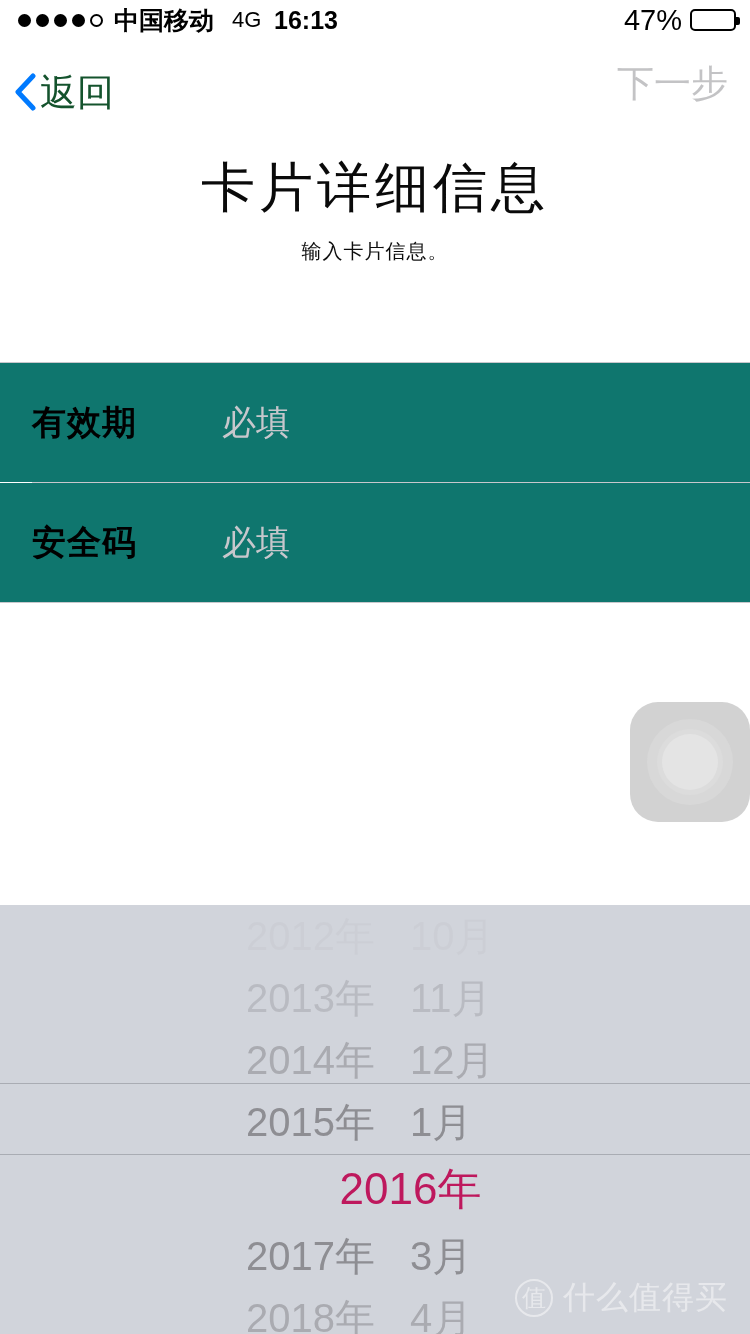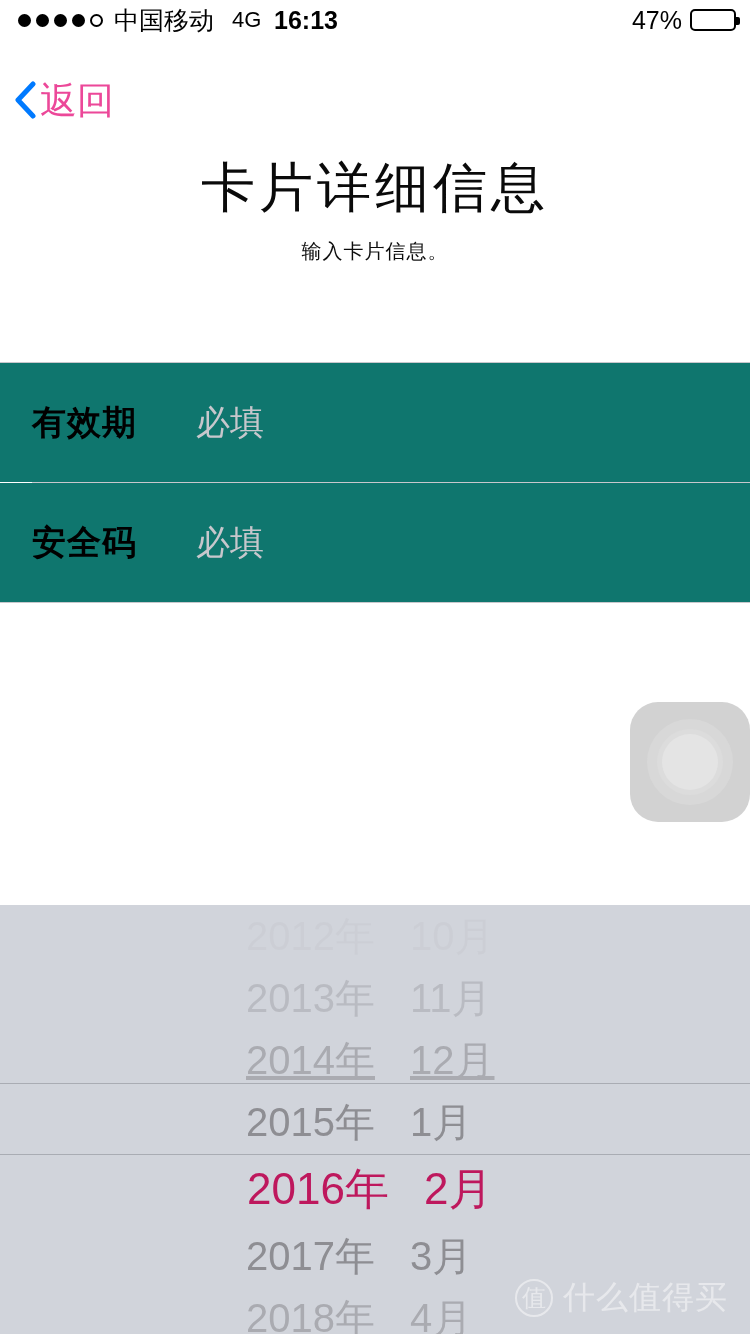--- a/index.html
+++ b/index.html
@@ -26,52 +26,52 @@
   #status-left {
     position:absolute; left:18px; top:0; height:40px;
     display:flex; align-items:center; gap:0;
   }
   .sig-dots { display:flex; align-items:center; gap:5px; margin-right:11px; }
   .dot {
     width:13px; height:13px; border-radius:50%;
     border:2px solid #000; background:#000;
   }
   .dot.hollow { background:transparent; }
-  #carrier-name { font-size:25px; font-weight:400; letter-spacing:0px; }
+  #carrier-name { font-size:25px; font-weight:700; letter-spacing:0px; }
   #network-type { font-size:22px; font-weight:400; margin-left:18px; }
   #status-center {
     position:absolute; left:0; width:612px; top:0; height:40px;
     display:flex; align-items:center; justify-content:center;
     font-size:25px; font-weight:700;
   }
   #status-right {
     position:absolute; right:14px; top:0; height:40px;
     display:flex; align-items:center; gap:8px;
   }
-  #battery-percent { font-size:25px; font-weight:400; }
+  #battery-percent { font-size:29px; font-weight:400; }
   #battery-icon {
     position:relative; width:46px; height:22px;
     border:2px solid #000; border-radius:5px;
     padding:2px;
   }
   #battery-icon::after {
     content:""; position:absolute; right:-6px; top:6px;
     width:4px; height:8px; background:#000; border-radius:0 2px 2px 0;
   }
   #battery-fill { height:100%; background:#000; border-radius:2px; }
 
   
   #nav-bar {
     position:absolute; top:40px; left:0;
     width:750px; height:88px;
   }
   #back-button {
-    position:absolute; left:14px; top:16px; height:88px;
+    position:absolute; left:14px; top:8px; height:88px;
     display:flex; align-items:center; gap:4px;
-    color:#ec4899; cursor:pointer;
+    color:#14532d; cursor:pointer;
   }
   #back-chevron { width:22px; height:38px; display:block; }
   #back-label { font-size:37px; line-height:1; }
   #next-button {
     position:absolute; right:22px; top:0; height:88px;
     display:flex; align-items:center;
     color:#c3c3c5; font-size:37px; cursor:default;
   }
 
   
@@ -93,21 +93,21 @@
   .form-row {
     height:119px; display:flex; align-items:center;
     padding-left:32px; background:#0f766e;
   }
   .row-label {
     font-size:34px; font-weight:700; color:#000;
     min-width:140px; letter-spacing:1px;
   }
   .row-input {
     font-size:34px; color:#c7c7cc; border:none; outline:none;
-    background:transparent; flex:1; margin-left:24px;
+    background:transparent; flex:1; margin-left:50px;
     font-family:inherit;
   }
   .row-input::placeholder { color:#c7c7cc; opacity:1; }
 
   
   #assistive-touch {
     position:absolute; left:630px; top:702px;
     width:120px; height:120px; border-radius:28px;
     background:#d2d2d2;
     display:flex; align-items:center; justify-content:center;
@@ -146,21 +146,21 @@
   }
   .picker-row .col-year {
     width:185px; text-align:right; padding-right:0;
   }
   .picker-row .col-month {
     width:185px; text-align:left; padding-left:35px;
   }
   .picker-row.selected {
     color:#be185d; font-size:44px; height:72px;margin-left:28px;
   }
-  .picker-row.f1 { opacity:.58;text-decoration:underline; }
+  .picker-row.f1 { opacity:.58; }
   .picker-row.f2 { opacity:.34; }
   .picker-row.f4 { opacity:.07; }
   #selection-band {
     position:absolute; left:0; top:178px;
     width:750px; height:72px;
     border-top:1px solid #a9acb3;
     border-bottom:1px solid #a9acb3;
     pointer-events:none;
   }
 
@@ -208,20 +208,23 @@
     </div>
   </div>
 
   <div id="nav-bar">
     <div id="back-button">
       <svg id="back-chevron" viewBox="0 0 22 38">
         <polyline points="19,3 4,19 19,35" fill="none" stroke="#007aff" stroke-width="5" stroke-linecap="round" stroke-linejoin="round"></polyline>
       </svg>
       <span id="back-label">返回</span>
     </div>
+    <div id="next-button">
+      <span>下一步</span>
+    </div>
   </div>
 
   <div id="header">
     <div id="page-title">卡片详细信息</div>
     <div id="page-subtitle">输入卡片信息。</div>
   </div>
 
   <div id="form-section">
     <div class="divider"></div>
 
@@ -261,21 +264,20 @@
         <div class="picker-row f1">
           <span class="col-year">2014年</span>
           <span class="col-month">12月</span>
         </div>
         <div class="picker-row">
           <span class="col-year">2015年</span>
           <span class="col-month">1月</span>
         </div>
         <div class="picker-row selected">
           <span class="col-year">2016年</span>
-          <span class="col-month">2月</span>
         </div>
         <div class="picker-row">
           <span class="col-year">2017年</span>
           <span class="col-month">3月</span>
         </div>
         <div class="picker-row f1">
           <span class="col-year">2018年</span>
           <span class="col-month">4月</span>
         </div>
       </div>

